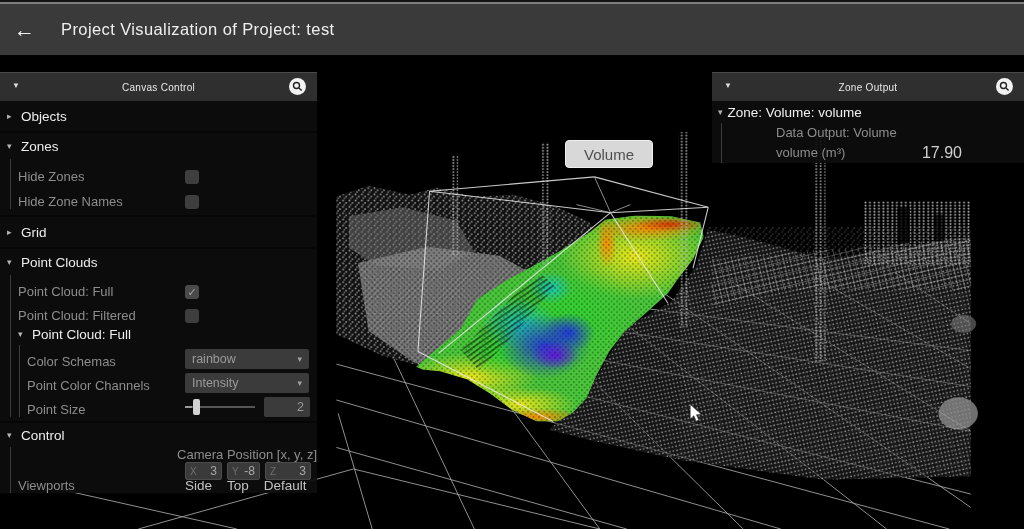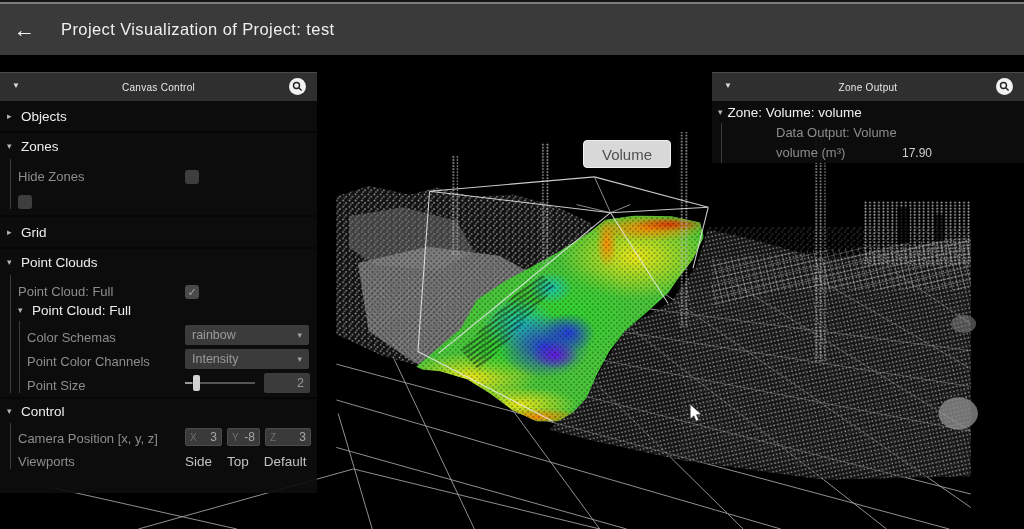--- a/index.html
+++ b/index.html
@@ -9,21 +9,21 @@
   .topstrip{position:absolute;top:0;left:0;right:0;height:2px;background:#141414;z-index:9;}
   .topline{position:absolute;top:2px;left:0;right:0;height:2px;background:#7d7d7d;z-index:9;}
   
   .appbar{position:absolute;top:4px;left:0;right:0;height:51px;background:#3a3a3a;
           display:flex;align-items:center;z-index:8;}
   .backbtn{margin-left:14px;color:#f2f2f2;font-size:21px;line-height:1;cursor:default;}
   .apptitle{margin-left:26px;color:#efefef;font-size:16.5px;font-weight:500;letter-spacing:.4px;}
   
   #scene{position:absolute;top:55px;left:0;width:1024px;height:474px;z-index:1;display:block;}
   
-  .zonelabel{position:absolute;left:583px;top:140px;width:86px;height:26px;background:#d8d8d8;
+  .zonelabel{position:absolute;left:565px;top:140px;width:86px;height:26px;background:#d8d8d8;
              border:1px solid #f0f0f0;border-radius:4px;color:#4f4f4f;font-size:15px;
              display:flex;align-items:center;justify-content:center;z-index:4;}
   
   .panel{position:absolute;background:rgba(13,13,13,.92);z-index:6;color:#ddd;}
   .panel-left{left:0;top:72px;width:317px;height:421px;}
   .panel-right{left:712px;top:72px;width:312px;height:91px;}
   .phead{height:28px;background:#2f2f2f;border-top:1px solid #4a4a4a;display:flex;align-items:center;position:relative;}
   .pcaret{position:absolute;left:12px;top:9px;font-size:8px;color:#dddddd;line-height:1;}
   .ptitle{flex:1;text-align:center;color:#e8e8e8;font-size:10px;font-weight:500;letter-spacing:.3px;}
   .searchbtn{position:absolute;right:11px;top:5px;width:17px;height:17px;border-radius:50%;
@@ -56,21 +56,21 @@
   .nbox .nval{margin-left:auto;color:#a8a8a8;}
   .nb-x{width:37px;} .nb-y{width:33px;} .nb-z{width:46px;margin-right:0;}
   .vbtn{color:#c2c2c2;font-size:13.5px;margin-right:15px;}
   .vbtn:last-child{margin-right:0;}
   
   .zrow1{display:flex;align-items:center;height:22px;padding-left:6px;color:#f0f0f0;font-size:13.5px;font-weight:500;}
   .zrow1 .arr{color:#b5b5b5;font-size:9px;margin-right:5px;line-height:1;}
   .zsubs{margin-left:9px;border-left:1px solid #3c3c3c;padding-left:46px;}
   .zrow{height:19px;display:flex;align-items:center;padding-left:8px;color:#8d8d8d;font-size:13px;}
   .zrow-metric{height:21px;}
-  .zval{margin-left:auto;margin-right:92px;color:#cfcfcf;font-size:12px;text-align:center;}
+  .zval{margin-left:auto;margin-right:62px;color:#cfcfcf;font-size:16px;text-align:center;}
 </style>
 </head>
 <body>
 
 <svg id="scene" viewBox="0 0 1024 529" xmlns="http://www.w3.org/2000/svg">
   <defs>
     <pattern id="spk" width="7" height="7" patternUnits="userSpaceOnUse">
       <circle cx="1.5" cy="1.5" r="1" fill="#a8a8a8"></circle>
         <circle cx="5" cy="4" r="1.1" fill="#8f8f8f"></circle>
         <circle cx="3" cy="6" r=".8" fill="#b8b8b8"></circle>
@@ -255,20 +255,21 @@
     <span>Zones</span>
   </div>
   <div class="subs">
     <div class="row" style="height:25px;">
       <span class="lbl">Hide Zones</span>
       <span class="ctrl">
           <span class="cb"></span>
         </span>
     </div>
     <div class="row" style="height:25px;">
+      <span class="lbl">Hide Zone Names</span>
       <span class="ctrl">
           <span class="cb"></span>
         </span>
     </div>
   </div>
   <div class="sep" style="height:6px;"></div>
 
   <div class="sech sep" style="height:30px;">
     <span class="arr">▸</span>
     <span>Grid</span>
@@ -278,20 +279,26 @@
     <span class="arr">▾</span>
     <span>Point Clouds</span>
   </div>
   <div class="subs">
     <div class="row" style="height:24px;">
       <span class="lbl">Point Cloud: Full</span>
       <span class="ctrl">
           <span class="cb checked">
             <span class="tick">✓</span>
           </span>
+        </span>
+    </div>
+    <div class="row" style="height:24px;">
+      <span class="lbl">Point Cloud: Filtered</span>
+      <span class="ctrl">
+          <span class="cb"></span>
         </span>
     </div>
     <div class="sech" style="height:22px;font-size:13.5px;">
       <span class="arr">▾</span>
       <span>Point Cloud: Full</span>
     </div>
     <div class="subs" style="margin-left:8px;">
       <div class="row" style="height:24px;">
         <span class="lbl">Color Schemas</span>
         <span class="ctrl">
@@ -323,21 +330,21 @@
       </div>
     </div>
   </div>
   <div class="sep" style="height:4px;"></div>
 
   <div class="sech" style="height:24px;">
     <span class="arr">▾</span>
     <span>Control</span>
   </div>
   <div class="subs">
-    <div class="row" style="height:23px;">
+    <div class="row" style="height:23px;flex-direction:column;">
       <span class="lbl">Camera Position [x, y, z]</span>
       <span class="ctrl">
         <span class="nbox nb-x">
           <span class="axis">X</span>
           <span class="nval">3</span>
         </span>
         <span class="nbox nb-y">
           <span class="axis">Y</span>
           <span class="nval">-8</span>
         </span>

